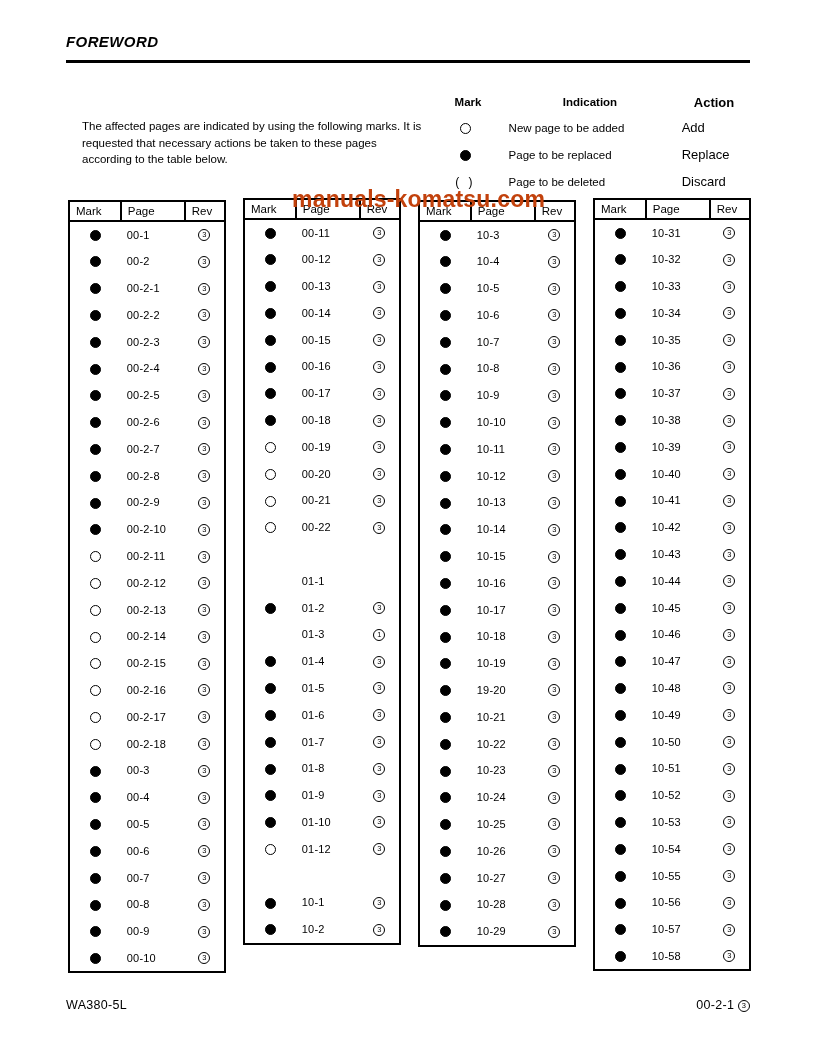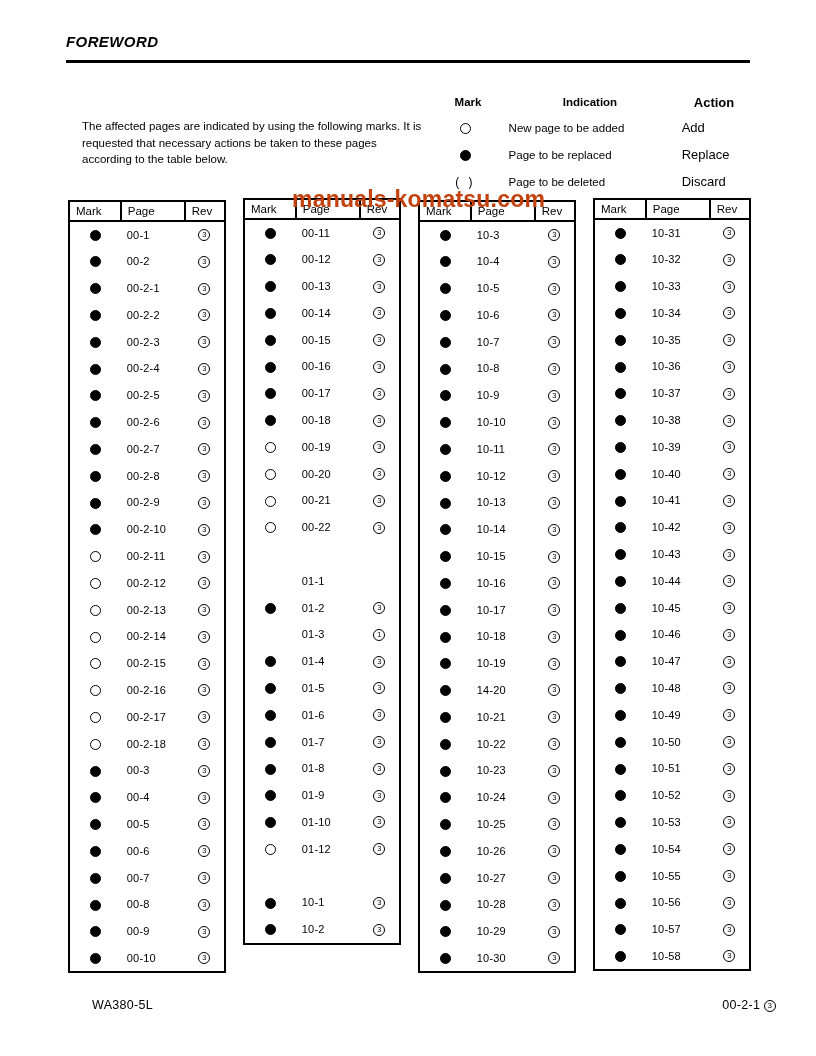--- a/index.html
+++ b/index.html
@@ -172,21 +172,20 @@
   
   #footer {
     position: absolute;
     left: 66px;
     top: 998px;
     width: 684px;
     display: flex;
     justify-content: space-between;
     align-items: center;
     font-size: 12.5px;
-    margin-left: 26px;
   }
   #footer-model { letter-spacing: 0.3px; }
   #footer-page { letter-spacing: 0.3px; }
 </style>
 </head>
 <body>
 
 <div id="page-header">
   <div id="header-title">FOREWORD</div>
   <div id="header-rule"></div>
@@ -619,21 +618,21 @@
           <td class="cell-page">10-18</td>
           <td class="cell-rev"><span class="rev-circle">3</span></td>
         </tr>
         <tr>
           <td class="cell-mark"><span class="dot-filled"></span></td>
           <td class="cell-page">10-19</td>
           <td class="cell-rev"><span class="rev-circle">3</span></td>
         </tr>
         <tr>
           <td class="cell-mark"><span class="dot-filled"></span></td>
-          <td class="cell-page">14-20</td>
+          <td class="cell-page">19-20</td>
           <td class="cell-rev"><span class="rev-circle">3</span></td>
         </tr>
         <tr>
           <td class="cell-mark"><span class="dot-filled"></span></td>
           <td class="cell-page">10-21</td>
           <td class="cell-rev"><span class="rev-circle">3</span></td>
         </tr>
         <tr>
           <td class="cell-mark"><span class="dot-filled"></span></td>
           <td class="cell-page">10-22</td>
@@ -665,25 +664,20 @@
           <td class="cell-rev"><span class="rev-circle">3</span></td>
         </tr>
         <tr>
           <td class="cell-mark"><span class="dot-filled"></span></td>
           <td class="cell-page">10-28</td>
           <td class="cell-rev"><span class="rev-circle">3</span></td>
         </tr>
         <tr>
           <td class="cell-mark"><span class="dot-filled"></span></td>
           <td class="cell-page">10-29</td>
-          <td class="cell-rev"><span class="rev-circle">3</span></td>
-        </tr>
-        <tr>
-          <td class="cell-mark"><span class="dot-filled"></span></td>
-          <td class="cell-page">10-30</td>
           <td class="cell-rev"><span class="rev-circle">3</span></td>
         </tr>
       </tbody>
     </table>
   </div>
 <div class="rev-table" id="table-4">
     <table>
       <thead>
         <tr>
           <th class="col-mark">Mark</th>

